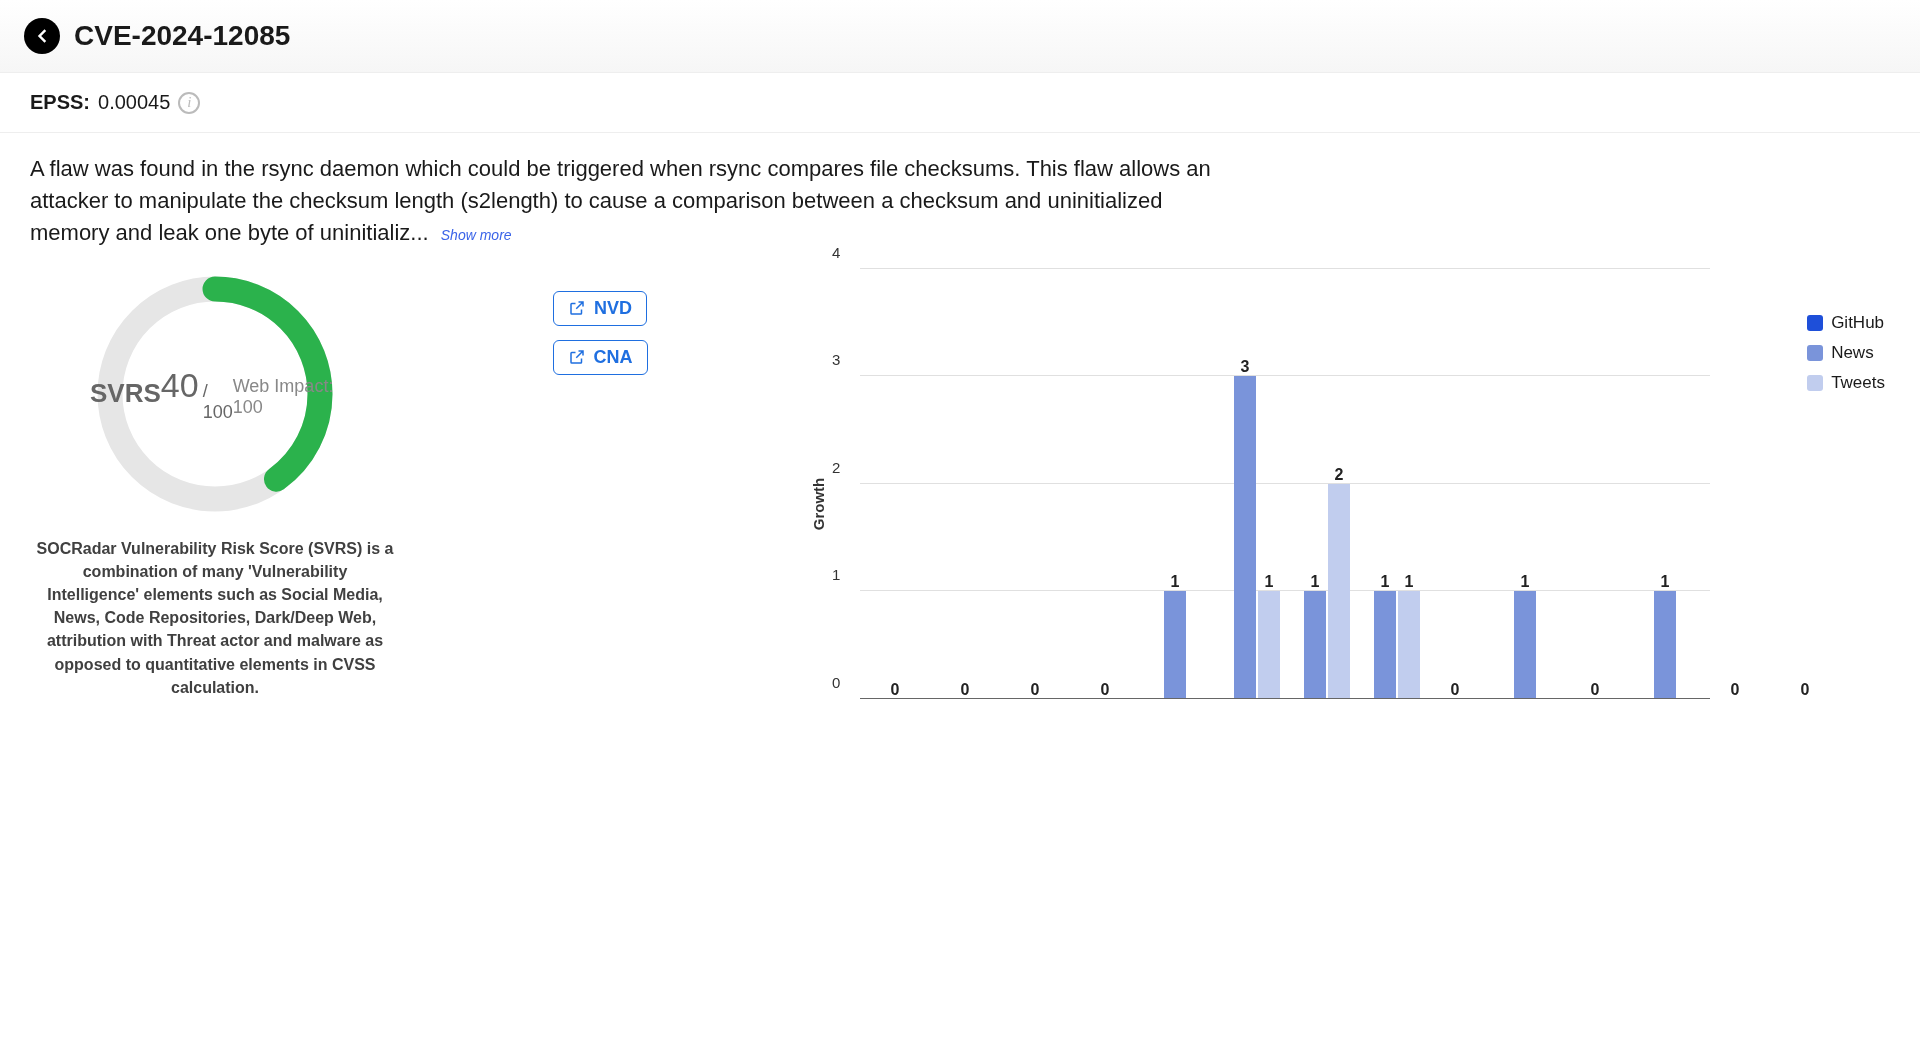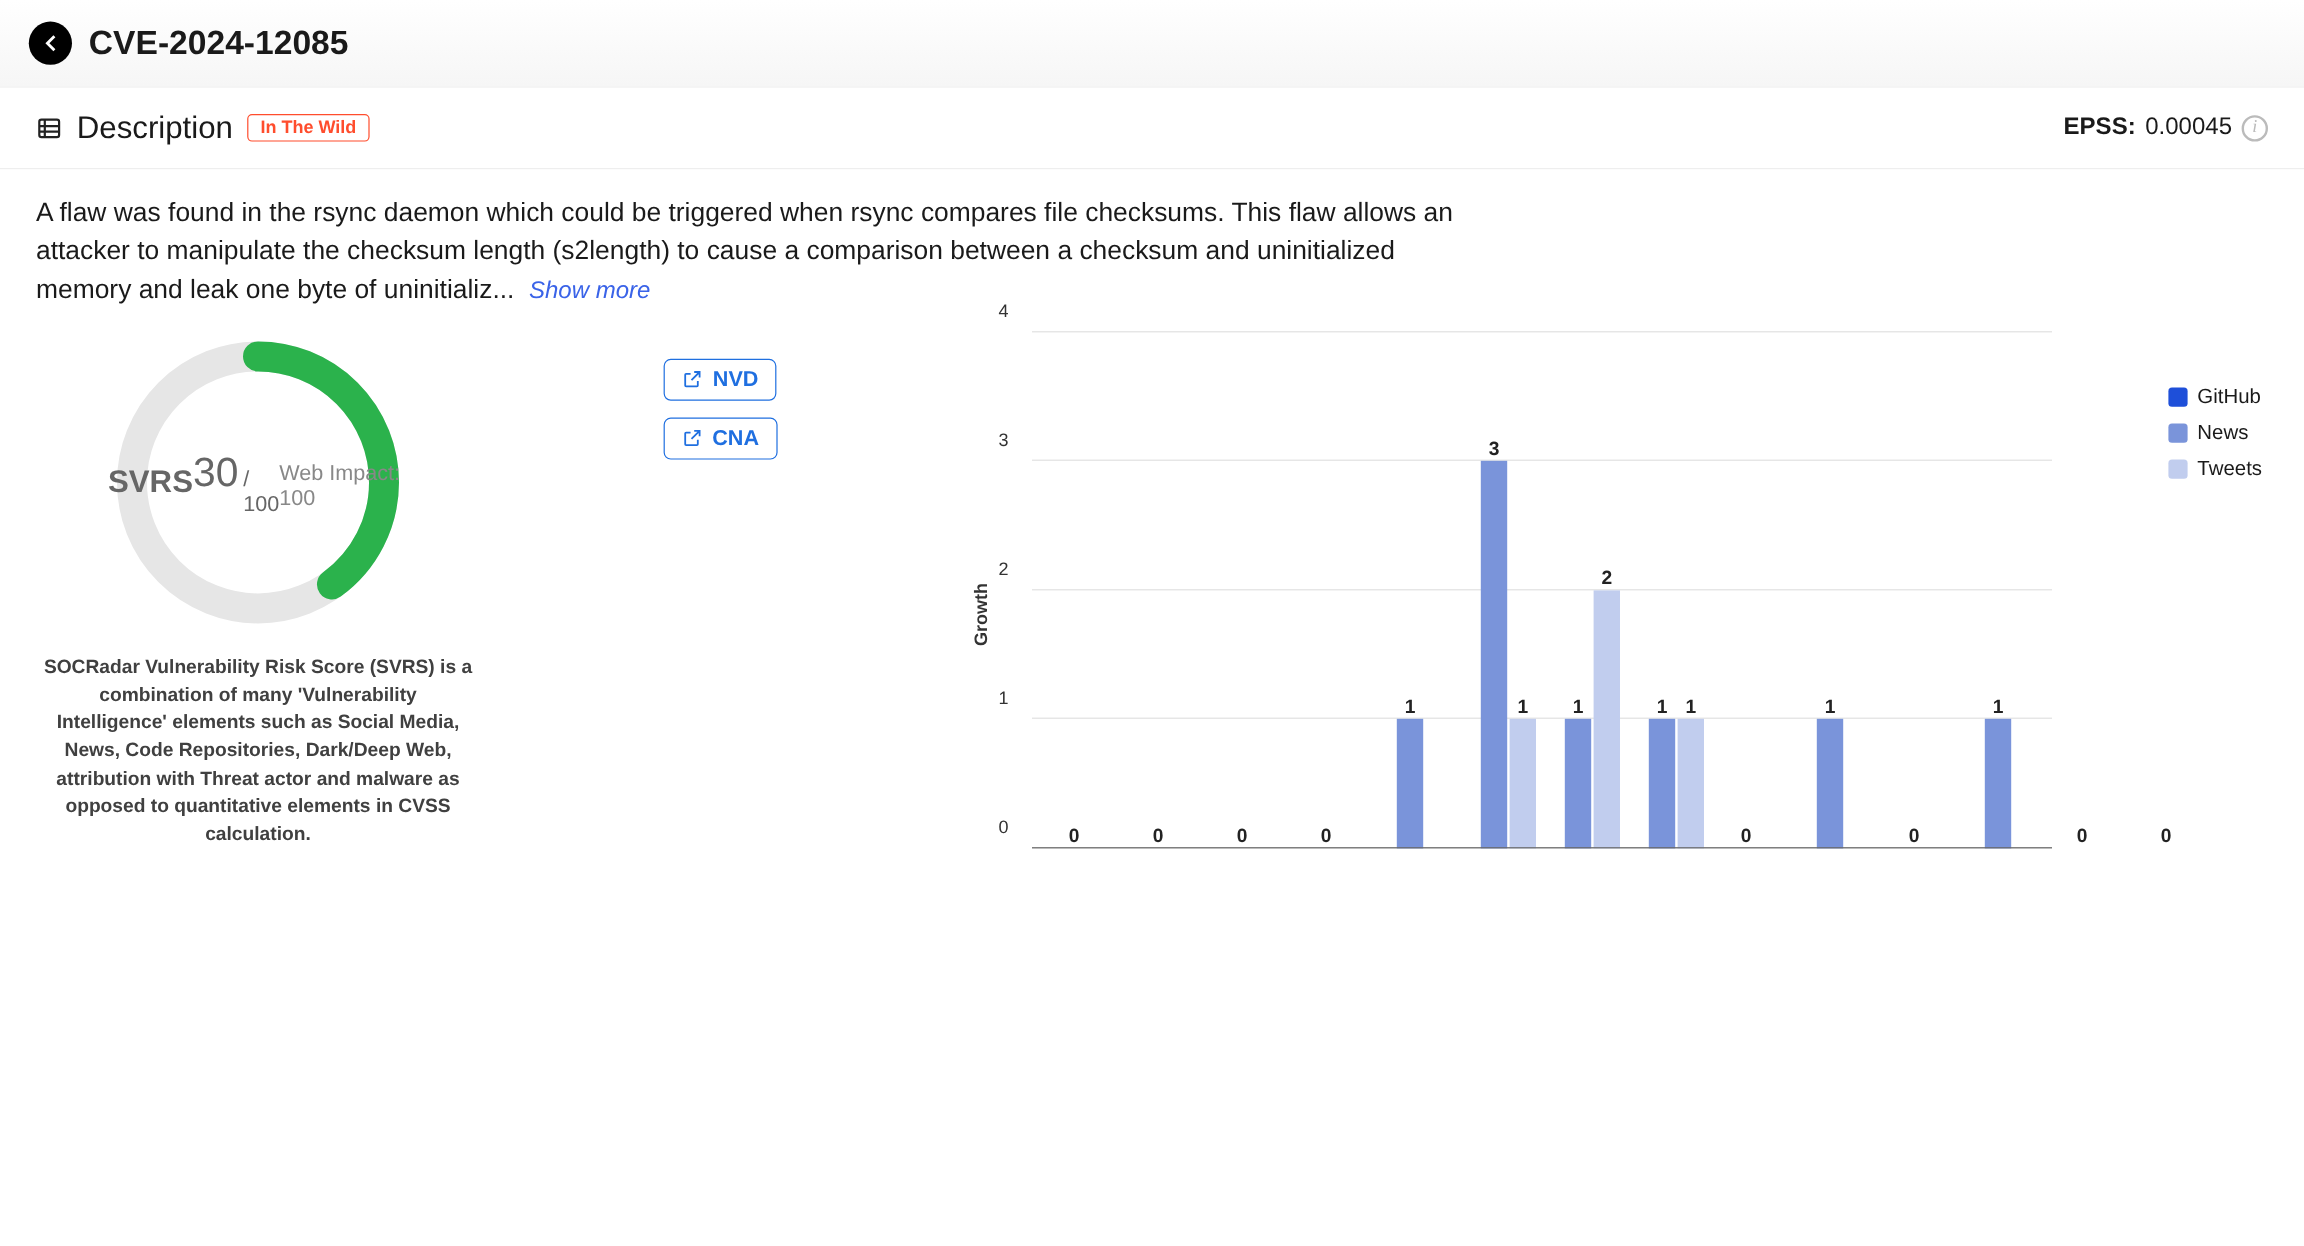--- a/index.html
+++ b/index.html
@@ -10,21 +10,21 @@
 .cve-title { font-size: 28px; font-weight: 800; }
 .section-head { display: flex; align-items: center; justify-content: space-between; padding: 18px 30px; border-bottom: 1px solid #eee; }
 .section-head-left { display: flex; align-items: center; gap: 12px; }
 .list-icon { width: 22px; height: 22px; }
 .section-title { font-size: 26px; font-weight: 500; }
 .tag { border: 1px solid #ff4d2d; color: #ff4d2d; font-size: 15px; font-weight: 600; padding: 2px 10px; border-radius: 4px; }
 .epss-wrap { display: flex; align-items: center; gap: 8px; font-size: 20px; }
 .epss-label { font-weight: 700; }
 .info-icon { width: 22px; height: 22px; border-radius: 50%; border: 2px solid #bbb; color: #bbb; display: flex; align-items: center; justify-content: center; font-style: italic; font-family: serif; font-size: 15px; cursor: pointer; }
 .desc { font-size: 22px; line-height: 1.45; padding: 20px 30px 8px; max-width: 1250px; }
-.show-more { color: #3a63e8; font-style: italic; font-size: 20px; cursor: pointer; margin-left: 6px; }
+.show-more { color: #3a63e8; font-style: italic; font-size: 14px; cursor: pointer; margin-left: 6px; }
 .panels { display: flex; padding: 12px 30px 8px; gap: 60px; }
 .gauge-col { display: flex; flex-direction: column; align-items: center; width: 370px; }
 .gauge-wrap { position: relative; width: 250px; height: 250px; }
 .gauge-wrap svg { width: 100%; height: 100%; transform: rotate(-90deg); }
 .gauge-center { position: absolute; inset: 0; display: flex; align-items: center; justify-content: center; }
 .gauge-label { font-size: 26px; font-weight: 700; color: #666; }
 .gauge-val-line { display: flex; align-items: baseline; gap: 4px; margin-top: 2px; color: #666; }
 .gauge-val { font-size: 34px; font-weight: 500; }
 .gauge-max { font-size: 18px; }
 .gauge-sub { font-size: 18px; color: #888; margin-top: 6px; }
@@ -58,30 +58,20 @@
 <div class="header">
   <div class="back-btn">
     <svg viewBox="0 0 24 24">
         <path d="M15 4l-8 8 8 8 2-2-6-6 6-6z"></path>
       </svg>
   </div>
   <div class="cve-title">CVE-2024-12085</div>
 </div>
 
 <div class="section-head">
-  <div class="section-head-left">
-    <svg class="list-icon" viewBox="0 0 24 24" fill="#222">
-        <rect x="3" y="4" width="18" height="16" rx="2" fill="none" stroke="#222" stroke-width="2"></rect>
-        <line x1="3" y1="10" x2="21" y2="10" stroke="#222" stroke-width="2"></line>
-        <line x1="3" y1="15" x2="21" y2="15" stroke="#222" stroke-width="2"></line>
-        <line x1="8" y1="4" x2="8" y2="20" stroke="#222" stroke-width="2"></line>
-      </svg>
-    <div class="section-title">Description</div>
-    <div class="tag">In The Wild</div>
-  </div>
   <div class="epss-wrap">
     <span class="epss-label">EPSS:</span>
     <span>0.00045</span>
     <span class="info-icon">i</span>
   </div>
 </div>
 
 <div class="desc">
   <span>A flaw was found in the rsync daemon which could be triggered when rsync compares file checksums. This flaw allows an attacker to manipulate the checksum length (s2length) to cause a comparison between a checksum and uninitialized memory and leak one byte of uninitializ...</span>
   <span class="show-more">Show more</span>
@@ -91,21 +81,21 @@
 
   <div class="gauge-col">
     <div class="gauge-wrap">
       <svg viewBox="0 0 100 100">
         <circle cx="50" cy="50" r="42" fill="none" stroke="#e6e6e6" stroke-width="10"></circle>
         <circle id="svrs-arc" cx="50" cy="50" r="42" fill="none" stroke-width="10" stroke-linecap="round" stroke="#2bb24c" stroke-dasharray="263.89378290154264" stroke-dashoffset="158.3362697409256"></circle>
       </svg>
       <div class="gauge-center">
         <div class="gauge-label">SVRS</div>
         <div class="gauge-val-line">
-          <span class="gauge-val">30</span>
+          <span class="gauge-val">40</span>
           <span class="gauge-max">/ 100</span>
         </div>
         <div class="gauge-sub">Web Impact: 100</div>
       </div>
     </div>
     <div class="gauge-note">SOCRadar Vulnerability Risk Score (SVRS) is a combination of many 'Vulnerability Intelligence' elements such as Social Media, News, Code Repositories, Dark/Deep Web, attribution with Threat actor and malware as opposed to quantitative elements in CVSS calculation.</div>
   </div>
 
   <div class="gauge-col" style="width:280px">
     <div class="link-btns">

